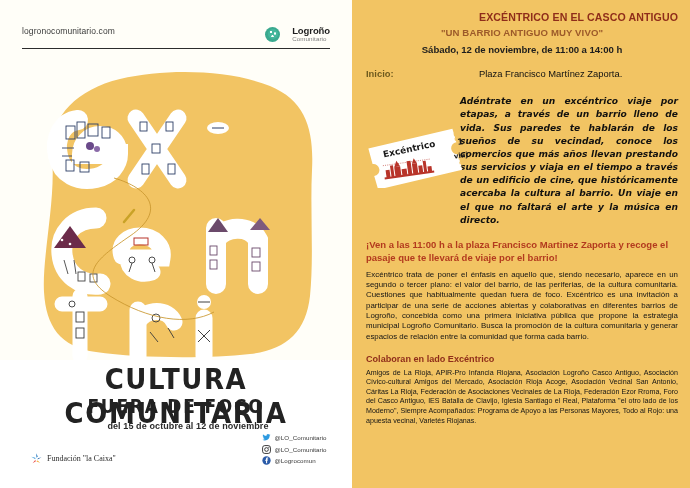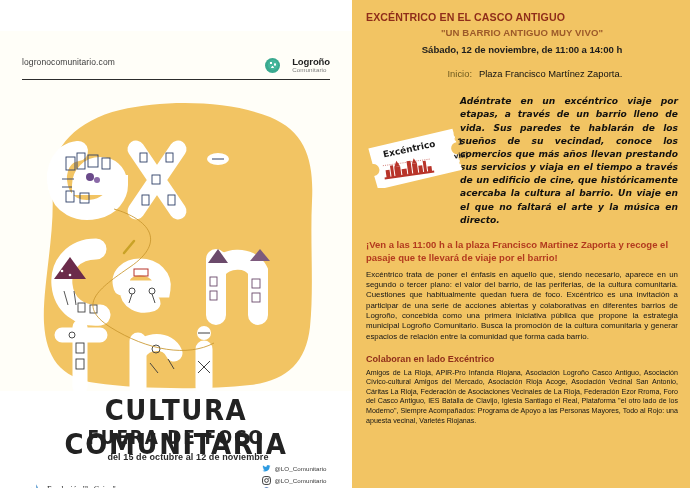--- a/index.html
+++ b/index.html
@@ -9,21 +9,20 @@
     background:#ffffff;
   }
   .poster{position:relative;width:690px;height:488px;display:flex;}
 
   
   .left{
     position:relative;
     width:352px;height:360px;
     background:#fffef8;
     flex:0 0 352px;
-    margin-top:31px;
   }
   .left-head{
     position:absolute;top:26px;left:22px;right:22px;
     display:flex;align-items:flex-start;justify-content:space-between;
   }
   .site-url{font-size:8.5px;color:#3b3b3b;letter-spacing:.1px;}
   .lc-logo{display:flex;align-items:center;gap:12px;}
   .lc-mark{width:15px;height:15px;border-radius:50%;background:#3aa98f;position:relative;flex:0 0 15px;}
   .lc-mark:before{content:"";position:absolute;inset:2.5px;border-radius:50%;
     background:
@@ -66,36 +65,36 @@
   .caixa-t{font-size:8px;color:#2c2c2c;font-family:"Liberation Serif", serif;}
 
   
   .right{
     position:relative;width:338px;height:488px;flex:0 0 338px;
     background:#f2c463;
     padding:0;
   }
   .r-inner{position:absolute;left:14px;right:12px;top:11px;}
   .r-title{
-    text-align:left;font-size:10.6px;font-weight:bold;color:#8f2d1a;
+    text-align:right;font-size:10.6px;font-weight:bold;color:#8f2d1a;
     letter-spacing:.1px;line-height:1.25;
   }
   .r-sub{
     text-align:center;font-size:9.6px;font-weight:bold;color:#9c5a2a;
     letter-spacing:.1px;margin-top:3px;
   }
   .r-date{
     text-align:center;font-size:9.6px;font-weight:bold;color:#1d1d1d;
     margin-top:6px;letter-spacing:-.05px;
   }
   .route{margin-top:13px;display:flex;flex-direction:column;gap:3px;}
   .route-row{display:flex;align-items:baseline;}
   .route-k{
-    width:106px;flex:0 0 106px;text-align:right;padding-right:7px;
-    font-size:9.4px;font-weight:normal;color:#6e5a1e;
+    width:106px;flex:0 0 106px;text-align:left;padding-right:7px;
+    font-size:9.4px;font-weight:bold;color:#6e5a1e;
   }
   .route-v{font-size:9.4px;color:#111;font-weight:500;}
 
   .ticket-wrap{position:absolute;left:12px;top:126px;width:104px;height:62px;}
 
   .lead{
     margin-top:16px;margin-left:94px;
     font-size:9.1px;line-height:1.45;color:#12110f;
     font-style:italic;font-weight:bold;text-align:justify;
     font-family:"DejaVu Sans", sans-serif;

